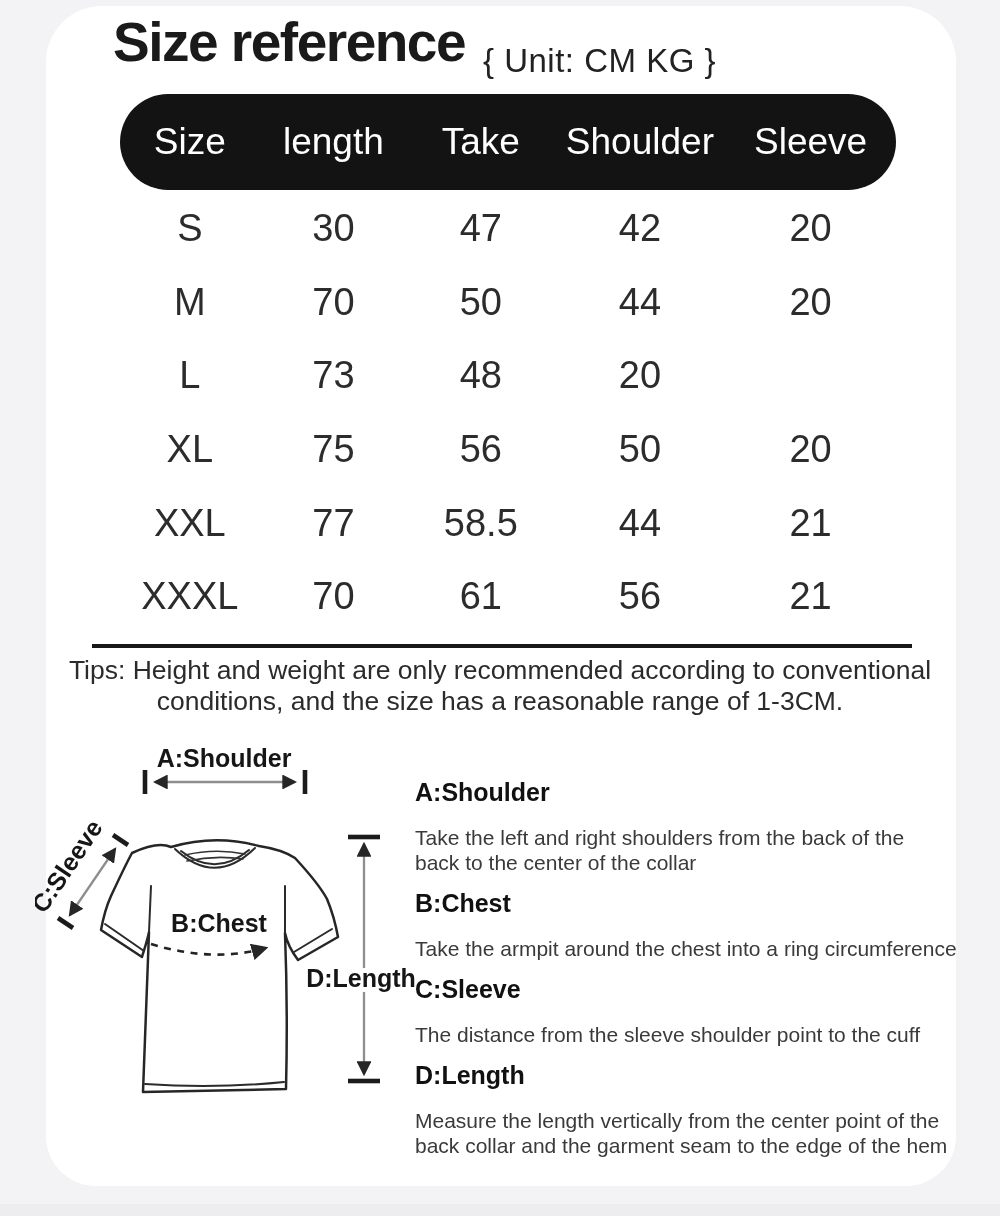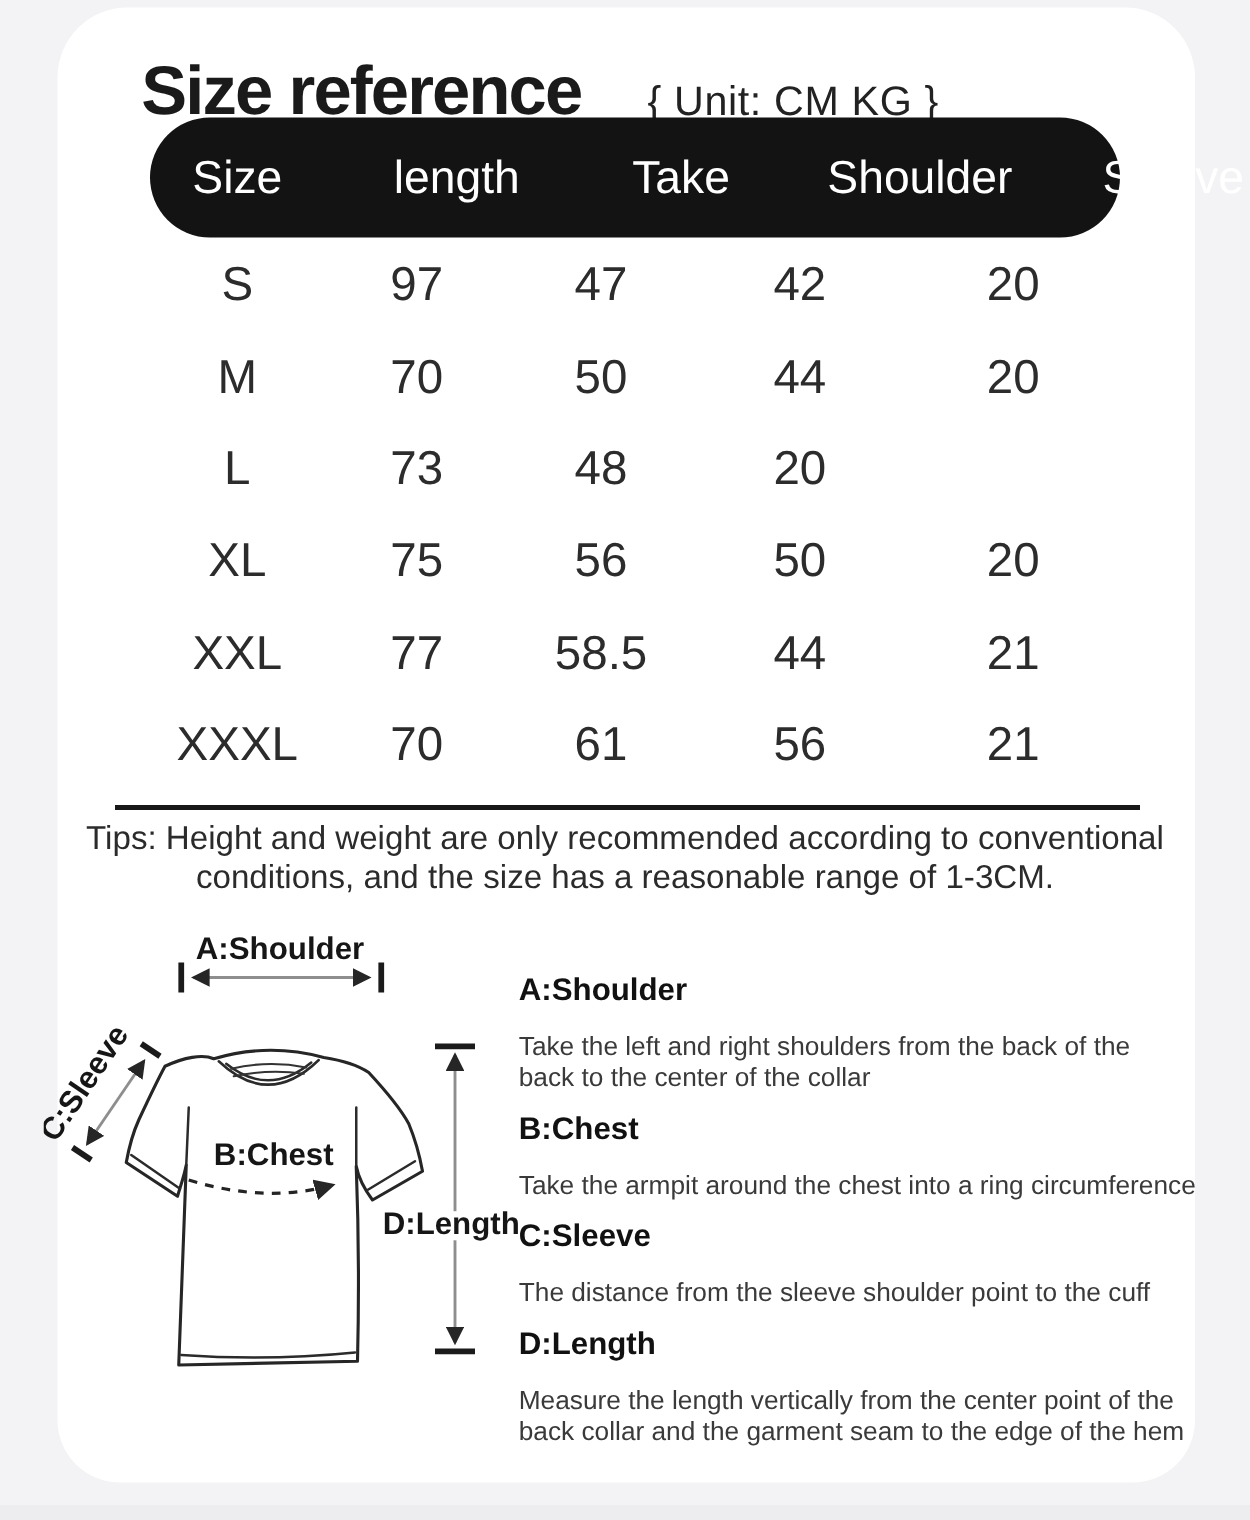--- a/index.html
+++ b/index.html
@@ -12,22 +12,22 @@
   .card{
     position:absolute; left:46px; top:6px; width:910px; height:1180px;
     background:#ffffff; border-radius:56px 56px 50px 50px;
   }
   .bottom-strip{
     position:absolute; left:0; top:1204px; width:1000px; height:12px;
     background:#ededf0;
   }
   
   .title-row{
-    position:absolute; left:113px; top:24px; width:840px;
-    display:flex; align-items:flex-end;gap:35px;
+    position:absolute; left:113px; top:4px; width:840px;
+    display:flex; align-items:center;
   }
   .title{
     font-size:55px; font-weight:bold; letter-spacing:-1.5px; color:#1a1a1a;
     line-height:1.0;
   }
   .unit{
     font-size:33px; font-weight:400; color:#222; margin-left:18px;
     letter-spacing:0.5px;
     margin-top:38px;
   }
@@ -81,32 +81,32 @@
 
 <div class="screen">
   <div class="card"></div>
   <div class="bottom-strip"></div>
 
   <div class="title-row">
     <span class="title">Size reference</span>
     <span class="unit">{ Unit: CM KG }</span>
   </div>
 
-  <div class="thead" style="background:#131313; color:#ffffff;gap:32px;">
+  <div class="thead" style="background:#131313; color:#ffffff;">
     <div>Size</div>
     <div>length</div>
     <div>Take</div>
     <div>Shoulder</div>
     <div>Sleeve</div>
   </div>
 
   <div class="tbody">
     <div class="trow">
       <div>S</div>
-      <div>97</div>
+      <div>30</div>
       <div>47</div>
       <div>42</div>
       <div>20</div>
     </div>
     <div class="trow">
       <div>M</div>
       <div>70</div>
       <div>50</div>
       <div>44</div>
       <div>20</div>

